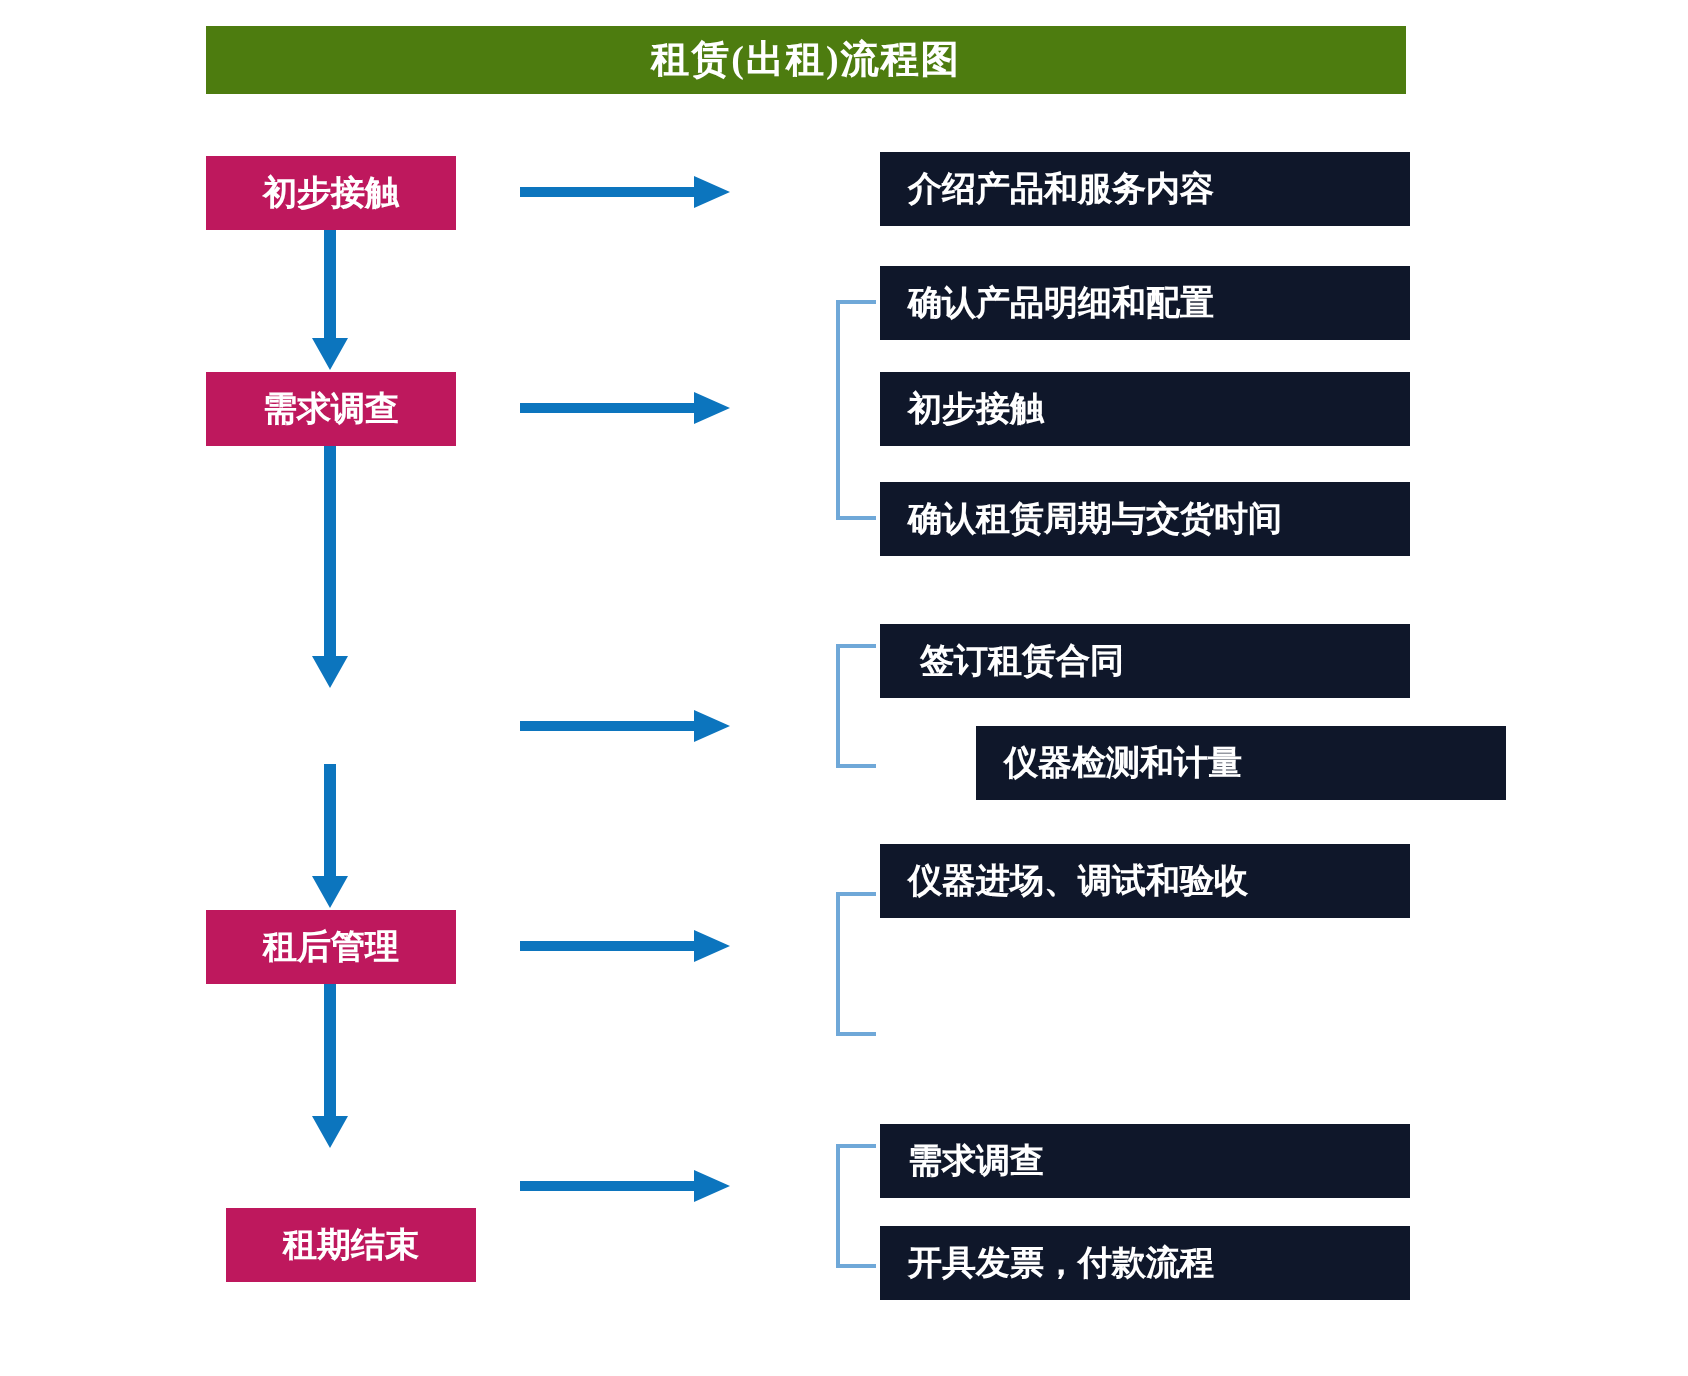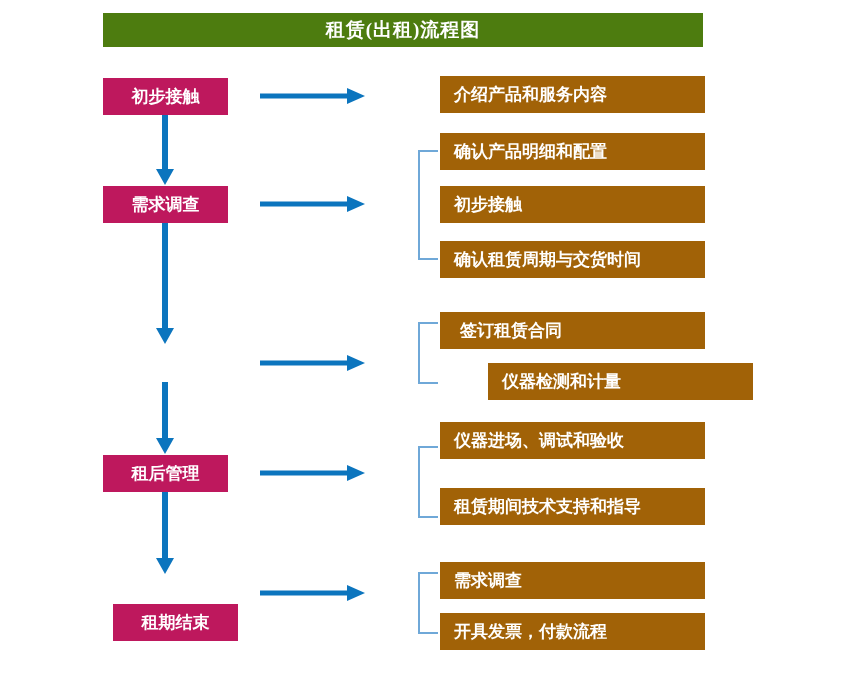--- a/index.html
+++ b/index.html
@@ -23,21 +23,21 @@
   .stage{
     position:absolute;left:103px;width:125px;height:37px;
     background:#be185d;color:#ffffff;
     display:flex;align-items:center;justify-content:center;
     font-size:17px;font-weight:bold;
   }
 
   
   .detail{
     position:absolute;left:440px;width:265px;height:37px;
-    background:#a16207;color:#ffffff;
+    background:#0f172a;color:#ffffff;
     display:flex;align-items:center;
     padding-left:14px;box-sizing:border-box;
     font-size:17px;font-weight:bold;
   }
 
   
   .h-arrow{position:absolute;left:258px;width:108px;height:24px;}
   .v-arrow{position:absolute;left:153px;width:24px;}
 
   
@@ -138,21 +138,20 @@
   </div>
   <div class="detail" style="top:312px;padding-left:20px;">签订租赁合同</div>
   <div class="detail" style="top:363px;margin-left:48px;">仪器检测和计量</div>
 
   <div class="bracket" style="top:446px;height:72px;">
     <span class="bk-t"></span>
     <span class="bk-v"></span>
     <span class="bk-b"></span>
   </div>
   <div class="detail" style="top:422px;">仪器进场、调试和验收</div>
-  <div class="detail" style="top:488px;">租赁期间技术支持和指导</div>
 
   <div class="bracket" style="top:572px;height:62px;">
     <span class="bk-t"></span>
     <span class="bk-v"></span>
     <span class="bk-b"></span>
   </div>
   <div class="detail" style="top:562px;">需求调查</div>
   <div class="detail" style="top:613px;">开具发票，付款流程</div>
 
 </div>

